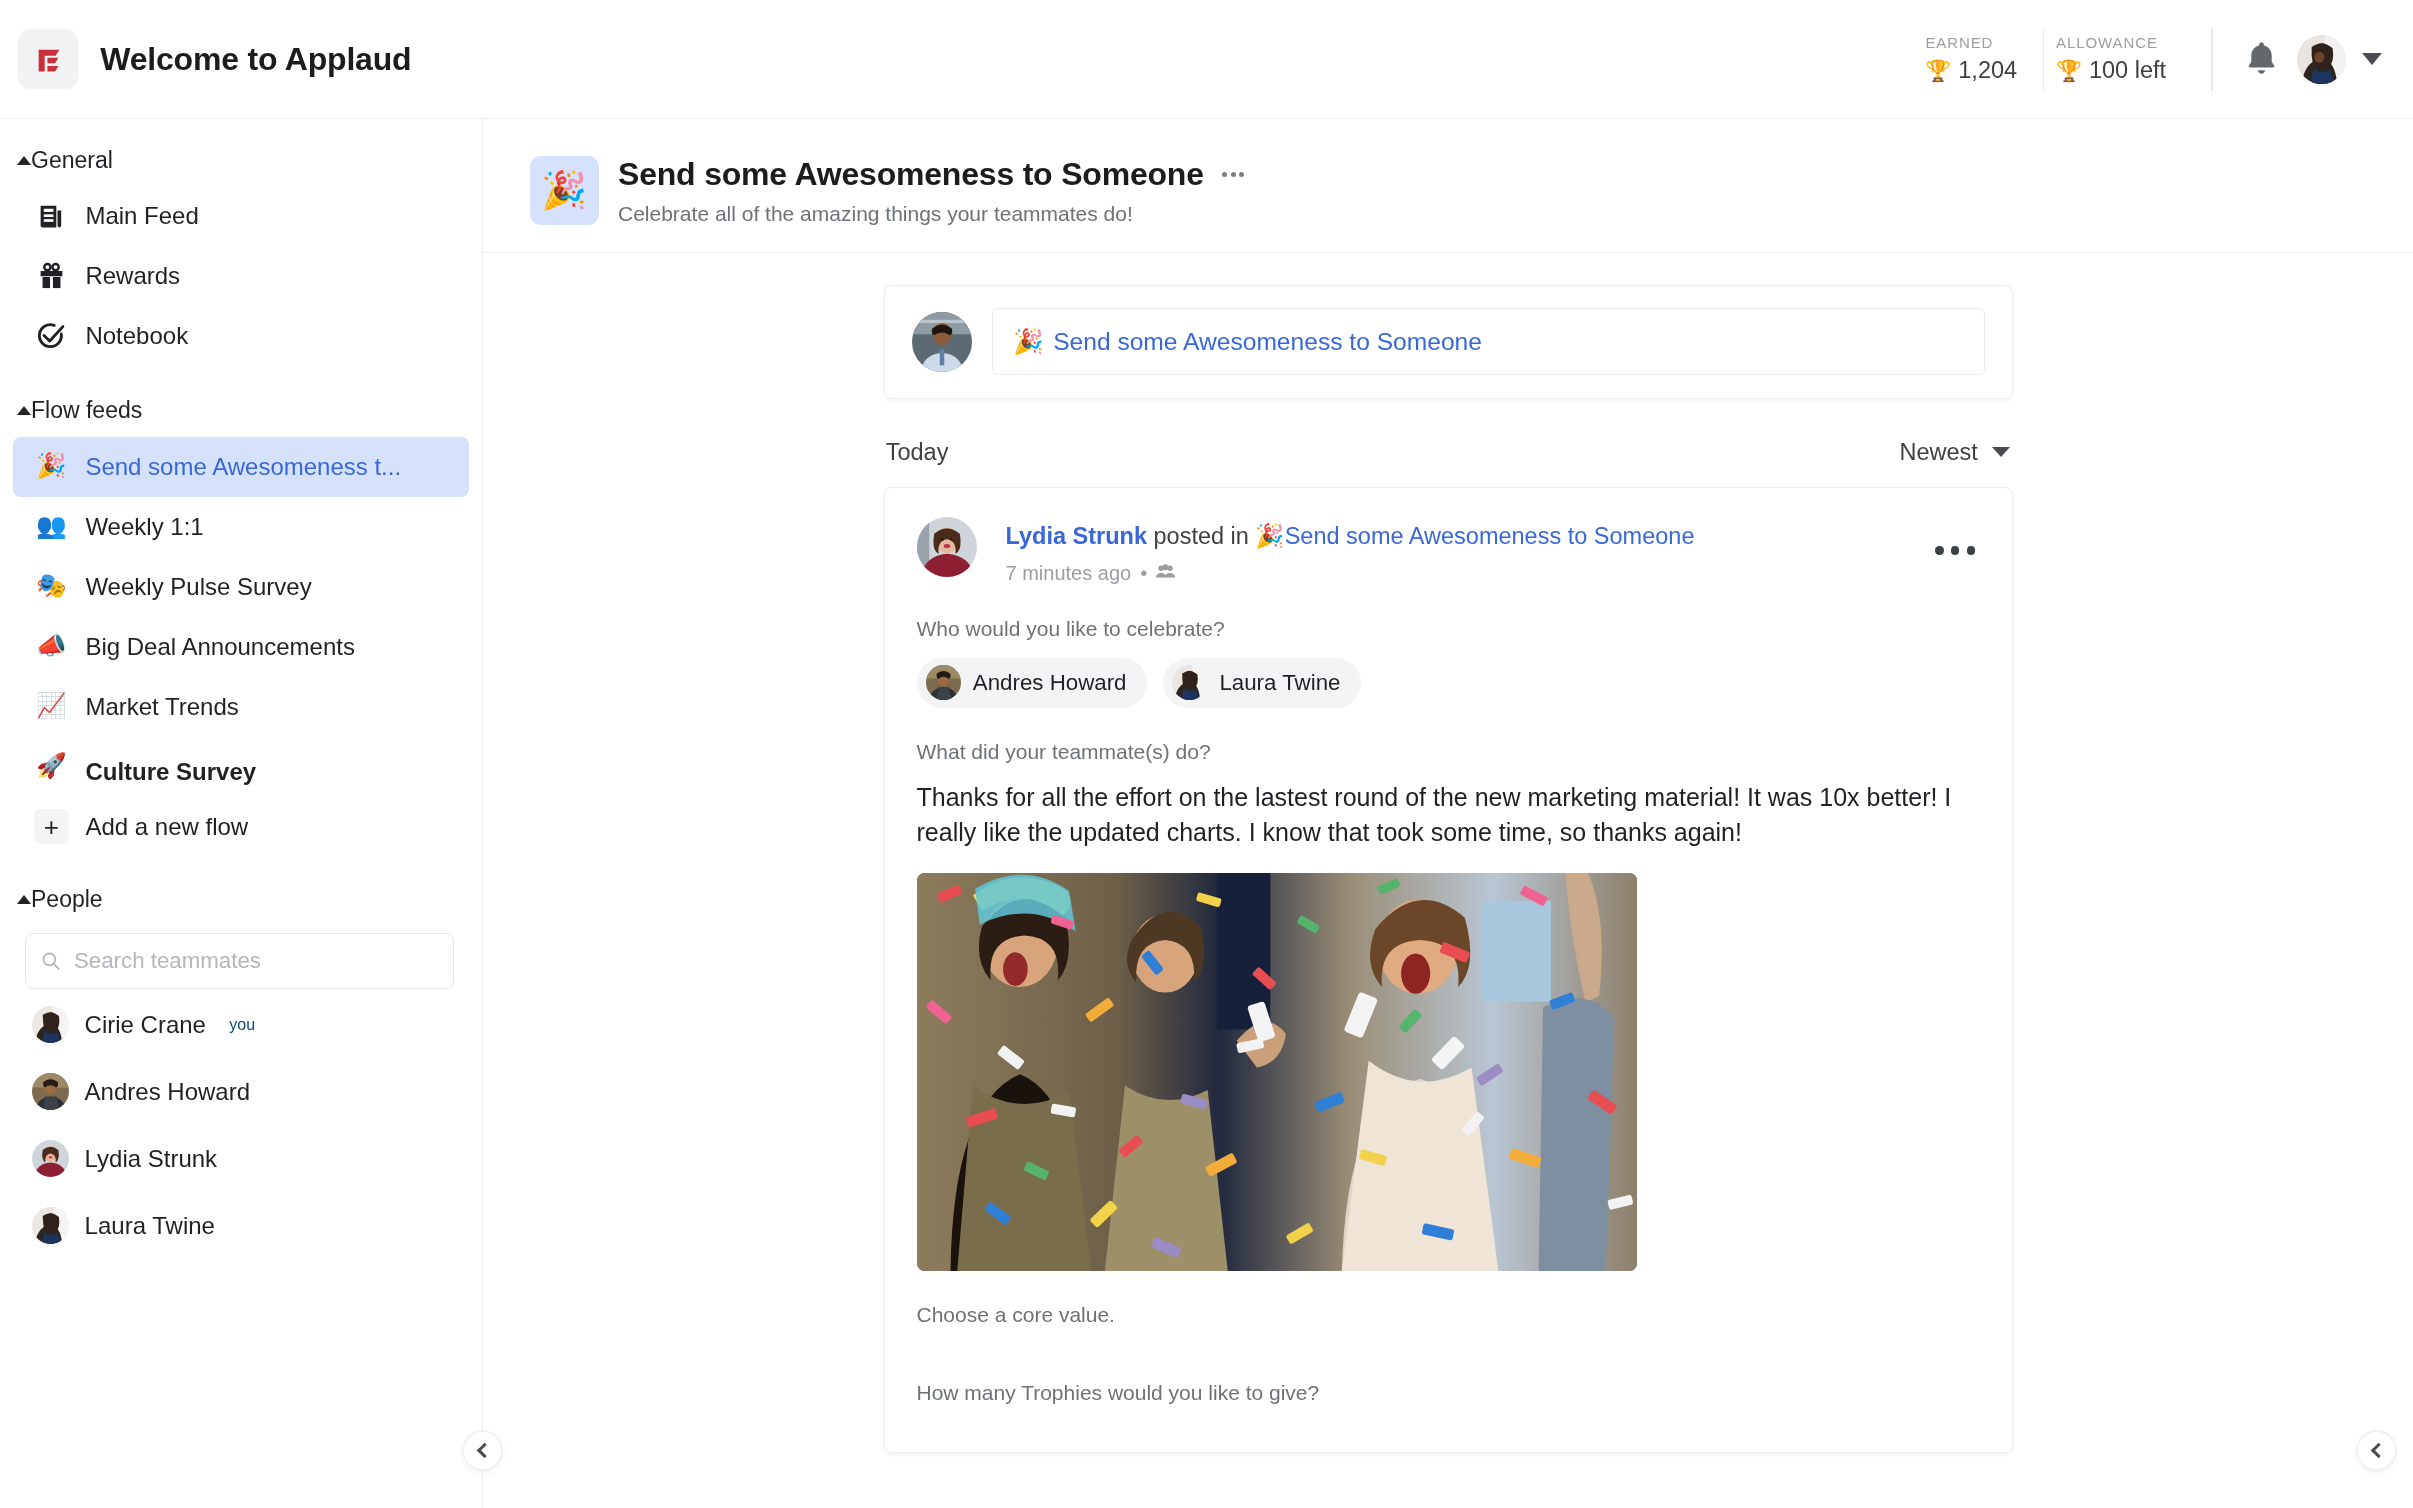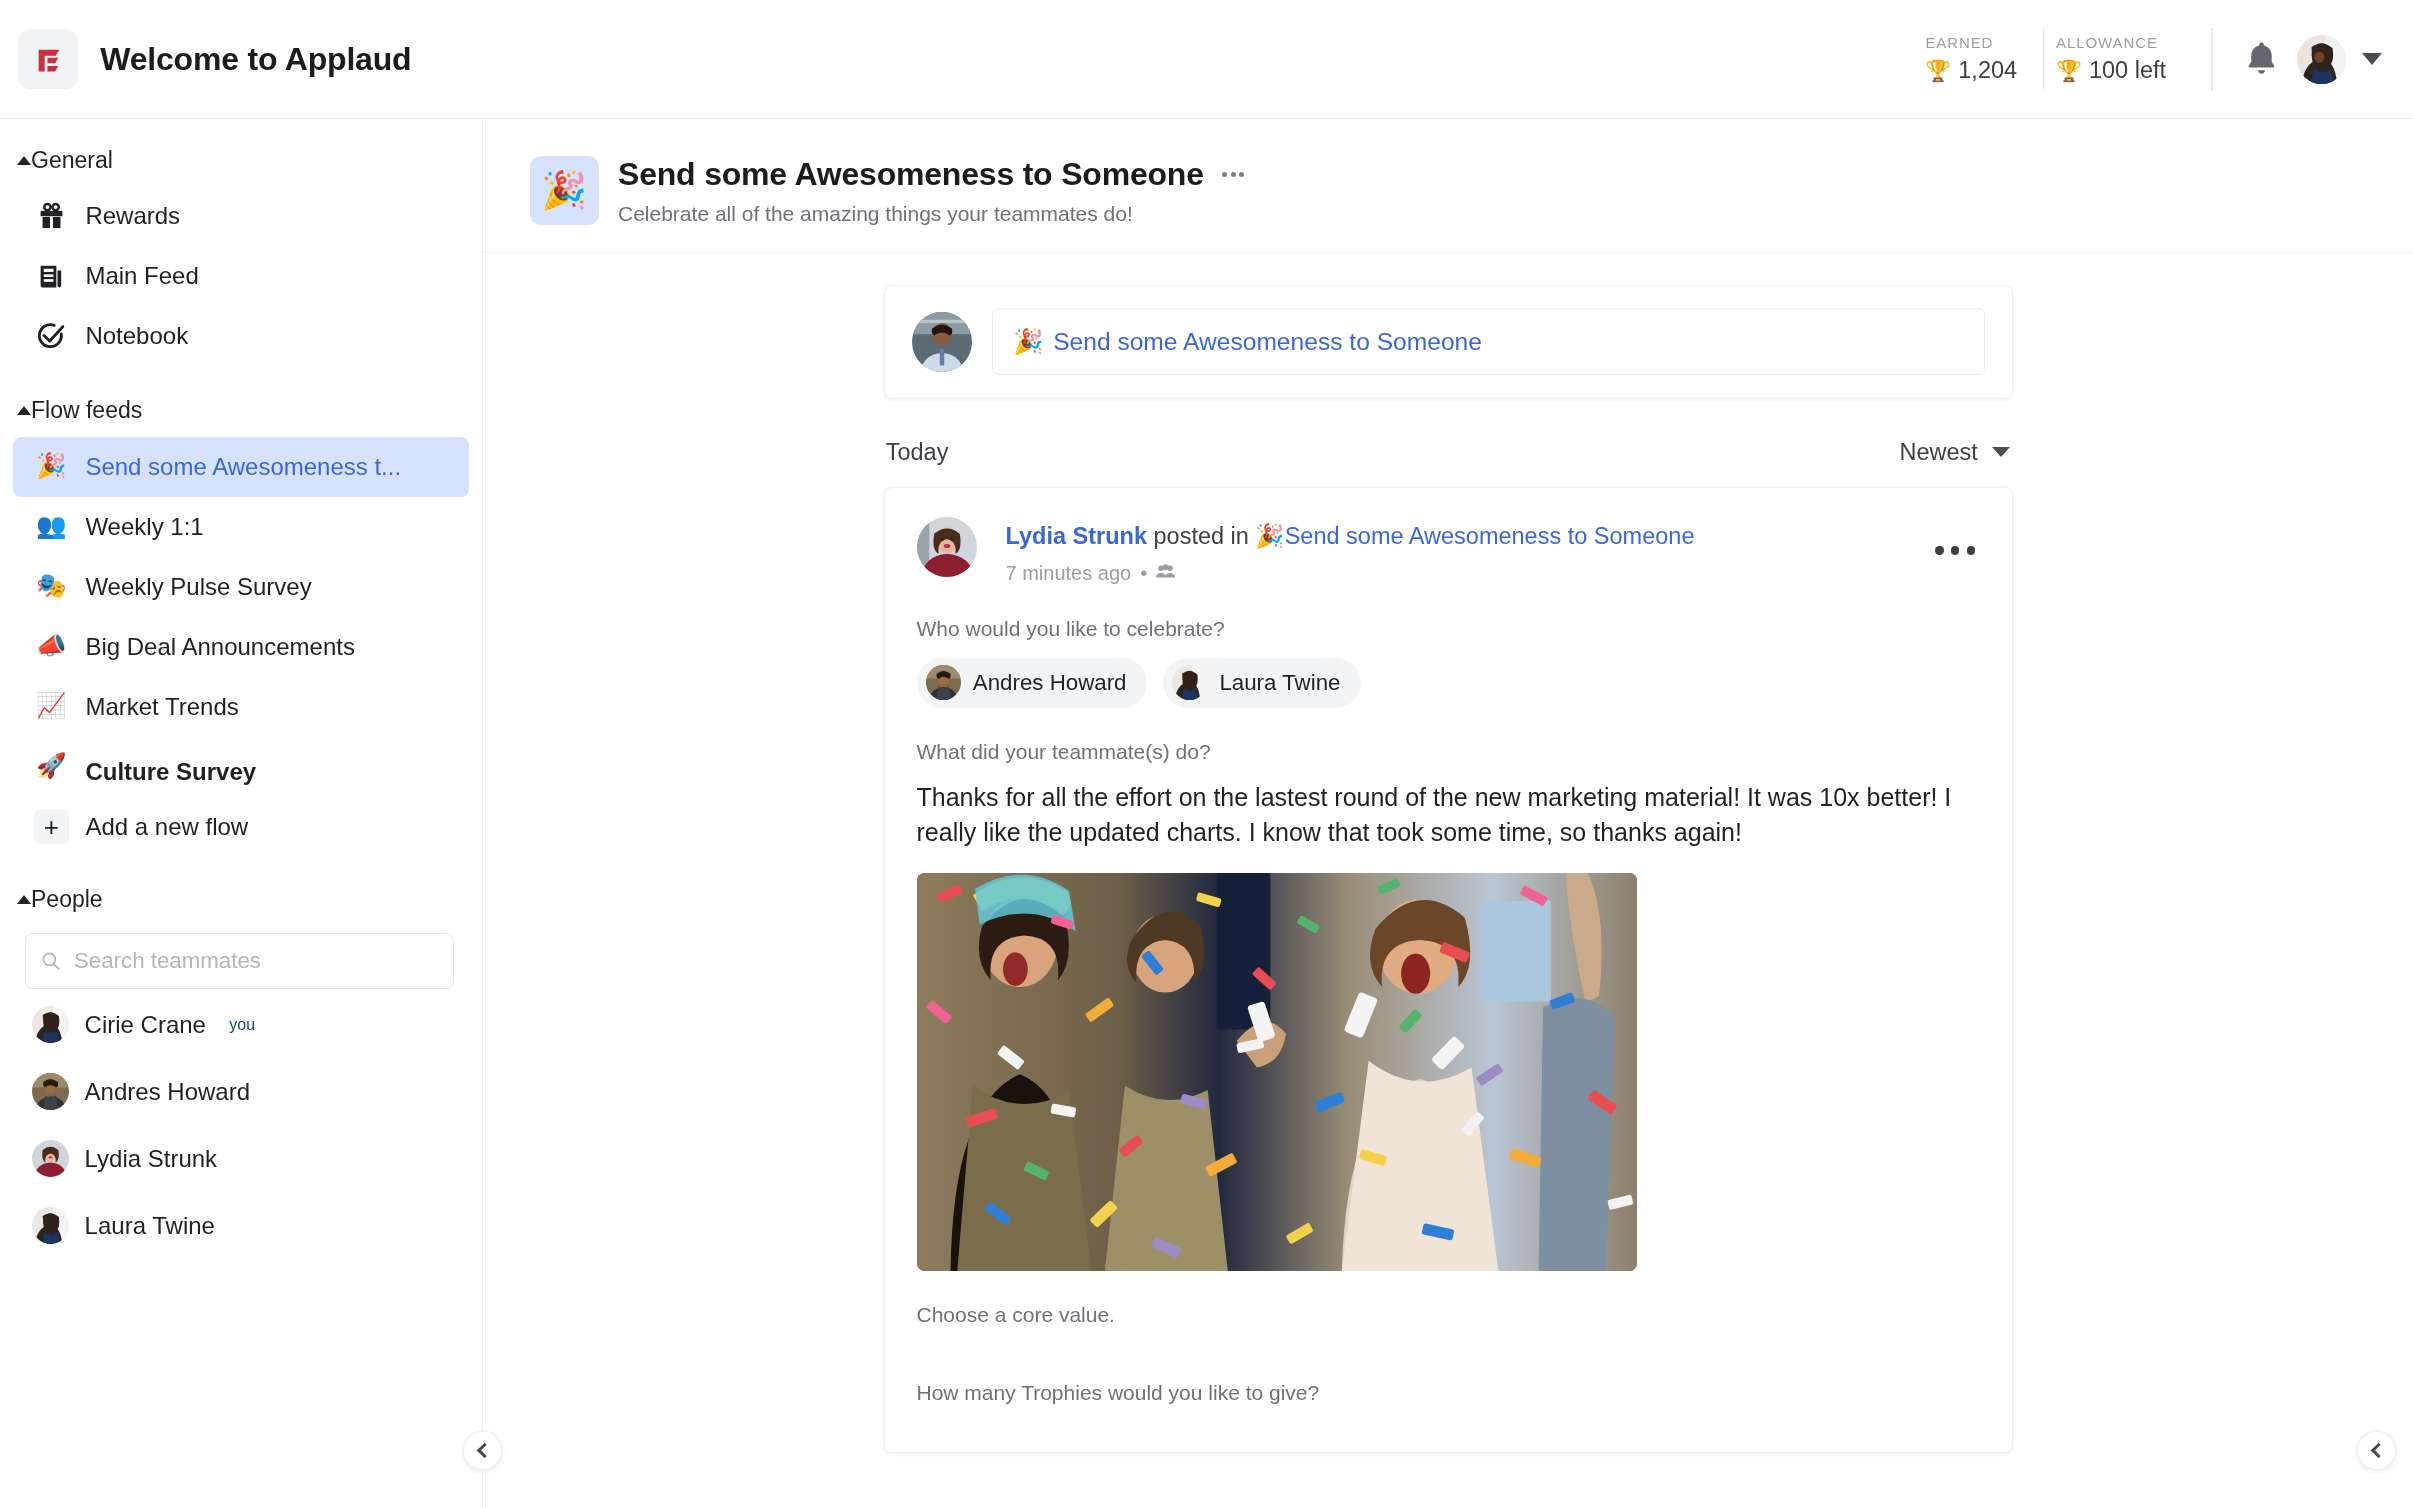--- a/index.html
+++ b/index.html
@@ -248,41 +248,41 @@
     <div class="sidebar">
 
       <div class="sec-head">
         <span class="tri-up"></span>
         <span class="sec-title">General</span>
       </div>
 
       <div class="nav-item">
         <span class="nav-icon">
           <svg width="29" height="29" viewBox="0 0 24 24">
+              <path d="M3 3h13v18H4.5A1.5 1.5 0 013 19.5V3z" fill="#1f2124"></path>
+              <rect x="5.6" y="5.6" width="8" height="2.6" fill="#fff"></rect>
+              <rect x="5.6" y="10.2" width="8" height="2.2" fill="#fff"></rect>
+              <rect x="5.6" y="14.2" width="8" height="2.2" fill="#fff"></rect>
+              <path d="M17 7h3v12.5a1.5 1.5 0 01-3 0V7z" fill="#1f2124"></path>
+            </svg>
+        </span>
+        <span class="nav-label">Main Feed</span>
+      </div>
+
+      <div class="nav-item">
+        <span class="nav-icon">
+          <svg width="29" height="29" viewBox="0 0 24 24">
               <circle cx="8.6" cy="4.2" r="2.6" fill="none" stroke="#1f2124" stroke-width="2"></circle>
               <circle cx="15.4" cy="4.2" r="2.6" fill="none" stroke="#1f2124" stroke-width="2"></circle>
               <rect x="3" y="7.4" width="18" height="4.4" fill="#1f2124"></rect>
               <rect x="4.6" y="12.4" width="6.2" height="9.2" fill="#1f2124"></rect>
               <rect x="13.2" y="12.4" width="6.2" height="9.2" fill="#1f2124"></rect>
             </svg>
         </span>
         <span class="nav-label">Rewards</span>
-      </div>
-
-      <div class="nav-item">
-        <span class="nav-icon">
-          <svg width="29" height="29" viewBox="0 0 24 24">
-              <path d="M3 3h13v18H4.5A1.5 1.5 0 013 19.5V3z" fill="#1f2124"></path>
-              <rect x="5.6" y="5.6" width="8" height="2.6" fill="#fff"></rect>
-              <rect x="5.6" y="10.2" width="8" height="2.2" fill="#fff"></rect>
-              <rect x="5.6" y="14.2" width="8" height="2.2" fill="#fff"></rect>
-              <path d="M17 7h3v12.5a1.5 1.5 0 01-3 0V7z" fill="#1f2124"></path>
-            </svg>
-        </span>
-        <span class="nav-label">Main Feed</span>
       </div>
 
       <div class="nav-item">
         <span class="nav-icon">
           <svg width="30" height="30" viewBox="0 0 24 24">
               <path d="M21.5 4.5L11 16 6.4 11.6" fill="none" stroke="#1f2124" stroke-width="2.3" stroke-linecap="round" stroke-linejoin="round"></path>
               <path d="M20.2 10.4A8.8 8.8 0 1114.6 3.5" fill="none" stroke="#1f2124" stroke-width="2.3" stroke-linecap="round"></path>
             </svg>
         </span>
         <span class="nav-label">Notebook</span>

